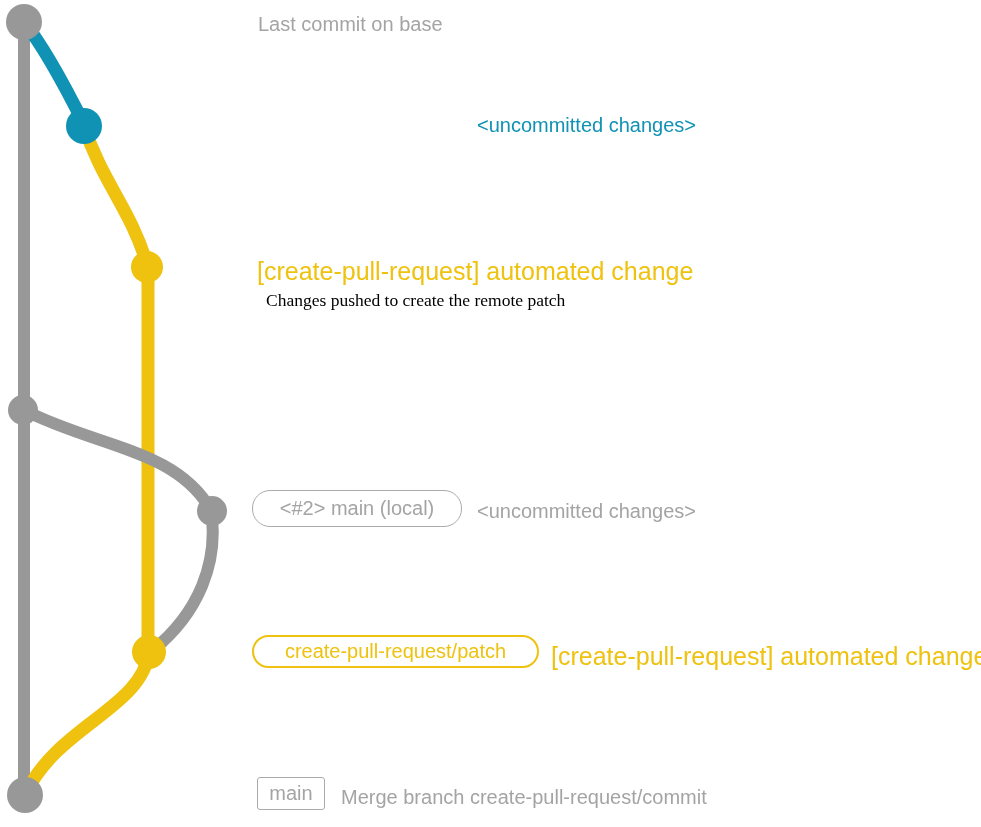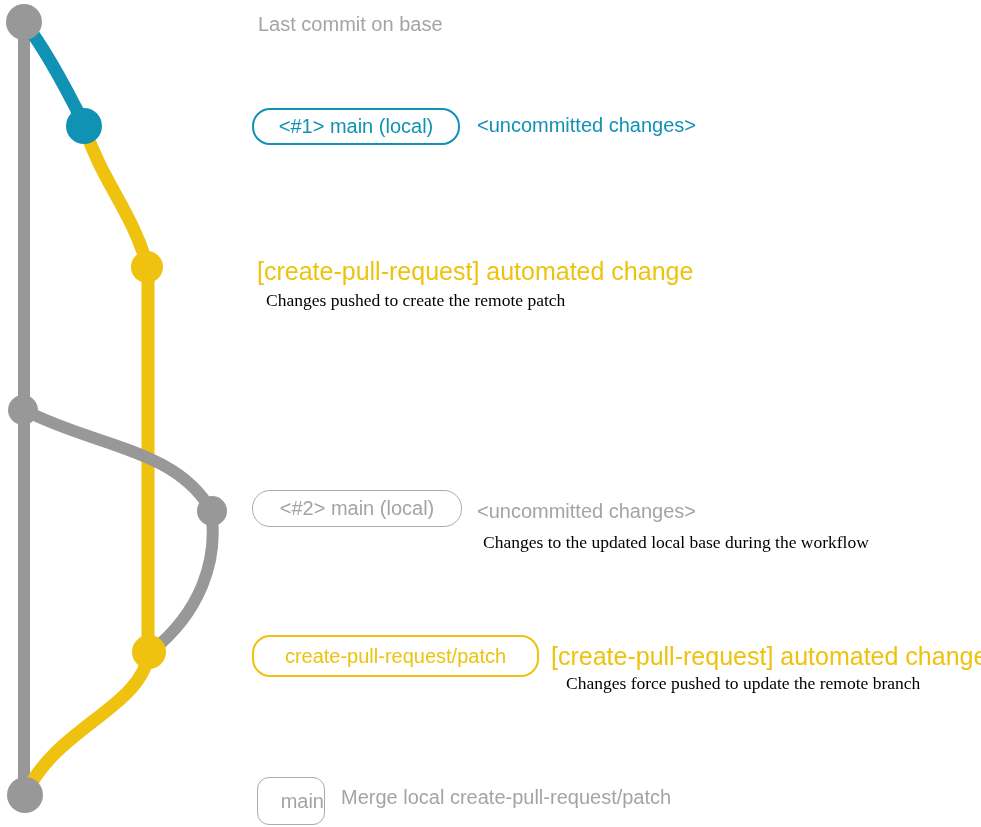--- a/index.html
+++ b/index.html
@@ -54,39 +54,34 @@
     <circle cx="23" cy="410" r="15" class="dot-gray"></circle>
     <circle cx="25" cy="795" r="18" class="dot-gray"></circle>
     <circle cx="212" cy="511" r="15" class="dot-gray"></circle>
     <circle cx="84" cy="126" r="18" class="dot-blue"></circle>
     <circle cx="147" cy="267" r="16" class="dot-yellow"></circle>
     <circle cx="149" cy="652" r="17" class="dot-yellow"></circle>
   </svg>
 
   <div class="lbl t-gray" style="left:258px;top:13px;">Last commit on base</div>
 
-  <div class="tag tag-blue" style="left:252px;top:108px;width:208px;height:37px;">
-    <span>&lt;#1&gt; main (local)</span>
-  </div>
   <div class="lbl t-blue" style="left:477px;top:114px;">&lt;uncommitted changes&gt;</div>
 
   <div class="lbl t-yellow" style="left:257px;top:257px;">[create-pull-request] automated change</div>
   <div class="lbl t-serif" style="left:266px;top:290px;">Changes pushed to create the remote patch</div>
 
 
   <div class="tag tag-gray" style="left:252px;top:490px;width:210px;height:37px;text-align:right;">
     <span>&lt;#2&gt; main (local)</span>
   </div>
   <div class="lbl t-gray" style="left:477px;top:500px;">&lt;uncommitted changes&gt;</div>
-  <div class="lbl t-serif" style="left:483px;top:532px;">Changes to the updated local base during the workflow</div>
 
-  <div class="tag tag-yellow" style="left:252px;top:635px;width:287px;height:42px;">
+  <div class="tag tag-yellow" style="left:252px;top:635px;width:287px;height:33px;">
     <span>create-pull-request/patch</span>
   </div>
   <div class="lbl t-yellow" style="left:551px;top:642px;">[create-pull-request] automated change</div>
-  <div class="lbl t-serif" style="left:566px;top:673px;">Changes force pushed to update the remote branch</div>
 
-  <div class="tag tag-gray" style="left:257px;top:777px;width:68px;height:48px;border-radius:12px;justify-content:flex-end;">
+  <div class="tag tag-gray" style="left:257px;top:777px;width:68px;height:33px;border-radius:3px;">
     <span>main</span>
   </div>
-  <div class="lbl t-gray" style="left:341px;top:786px;">Merge local create-pull-request/patch</div>
+  <div class="lbl t-gray" style="left:341px;top:786px;">Merge branch create-pull-request/commit</div>
 
 </div>
 
 </body></html>

